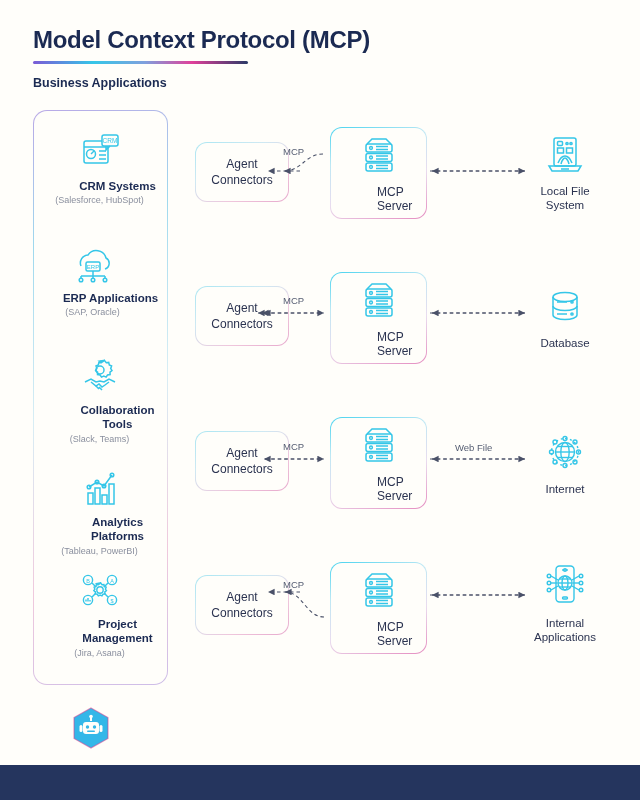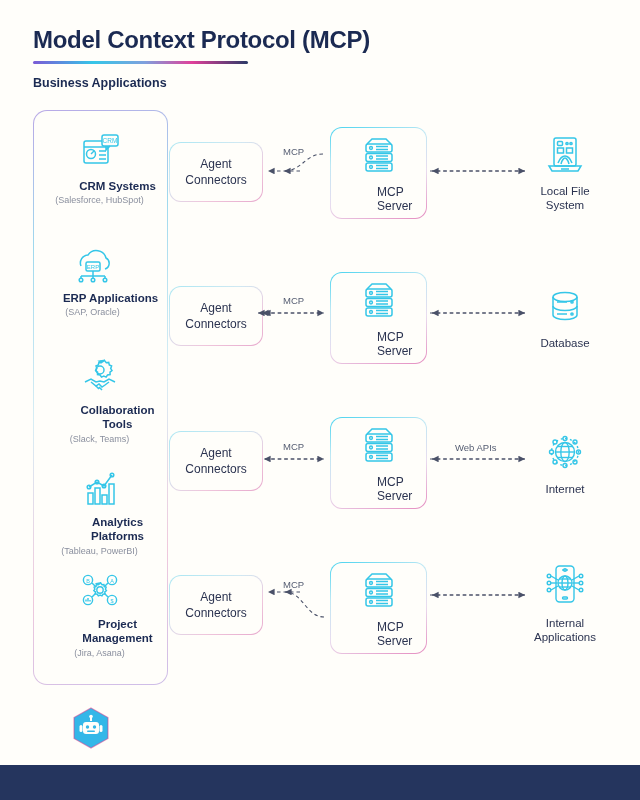--- a/index.html
+++ b/index.html
@@ -47,20 +47,21 @@
     display:flex;align-items:center;justify-content:center;
   }
   .gbox-inner{
     width:100%;height:100%;display:flex;flex-direction:column;
     align-items:center;justify-content:center;border-radius:11px;
   }
   .connector-box{
     width:92px;height:58px;
     background-image:linear-gradient(#fffefa,#fffefa),
       linear-gradient(150deg,#a9e6f2 0%,#cfe9f3 35%,#efc6dc 70%,#e7a9cd 100%);
+    margin-left:26px;
   }
   .connector-label{font-size:12px;color:#2b3350;line-height:1.35;text-align:center;}
 
   .server-box{
     width:95px;height:90px;
     background-image:linear-gradient(#fffefa,#fffefa),
       linear-gradient(160deg,#46d3ef 0%,#bfe8f4 30%,#e9dcef 62%,#e58cc0 100%);
   }
   .server-label{font-size:12px;color:#2b3350;margin-top:4px;font-weight:normal;margin-left:46px;}
 
@@ -438,21 +439,21 @@
     <g stroke="#4a5168" stroke-width="1.1" fill="none" stroke-dasharray="3.5 3">
       <path d="M300,171 L268,171" marker-end="url(#ah)"></path>
       <path d="M300,592 L268,592" marker-end="url(#ah)"></path>
     </g>
   </svg>
 
   <div class="link-label" style="left:283px;top:146px;">MCP</div>
   <div class="link-label" style="left:283px;top:295px;">MCP</div>
   <div class="link-label" style="left:283px;top:441px;">MCP</div>
   <div class="link-label" style="left:283px;top:579px;">MCP</div>
-  <div class="link-label" style="left:455px;top:442px;">Web APIs</div>
+  <div class="link-label" style="left:455px;top:442px;">Web File</div>
 
   <div class="brand">
     <span>
       <svg width="38" height="42" viewBox="0 0 38 42">
         <path d="M19 1 L36 10.5 V31.5 L19 41 L2 31.5 V10.5 Z" fill="#33b7e8"></path>
         <path d="M19 1 L36 10.5 V31.5 L19 41 L2 31.5 V10.5 Z" fill="none" stroke="#d6418f" stroke-width="1.2" opacity=".55"></path>
         <rect x="11" y="15" width="16" height="12" rx="3" fill="#fffefa"></rect>
         <circle cx="15.5" cy="20" r="1.7" fill="#33b7e8"></circle>
         <circle cx="22.5" cy="20" r="1.7" fill="#33b7e8"></circle>
         <rect x="15" y="23.5" width="8" height="1.6" rx=".8" fill="#33b7e8"></rect>

